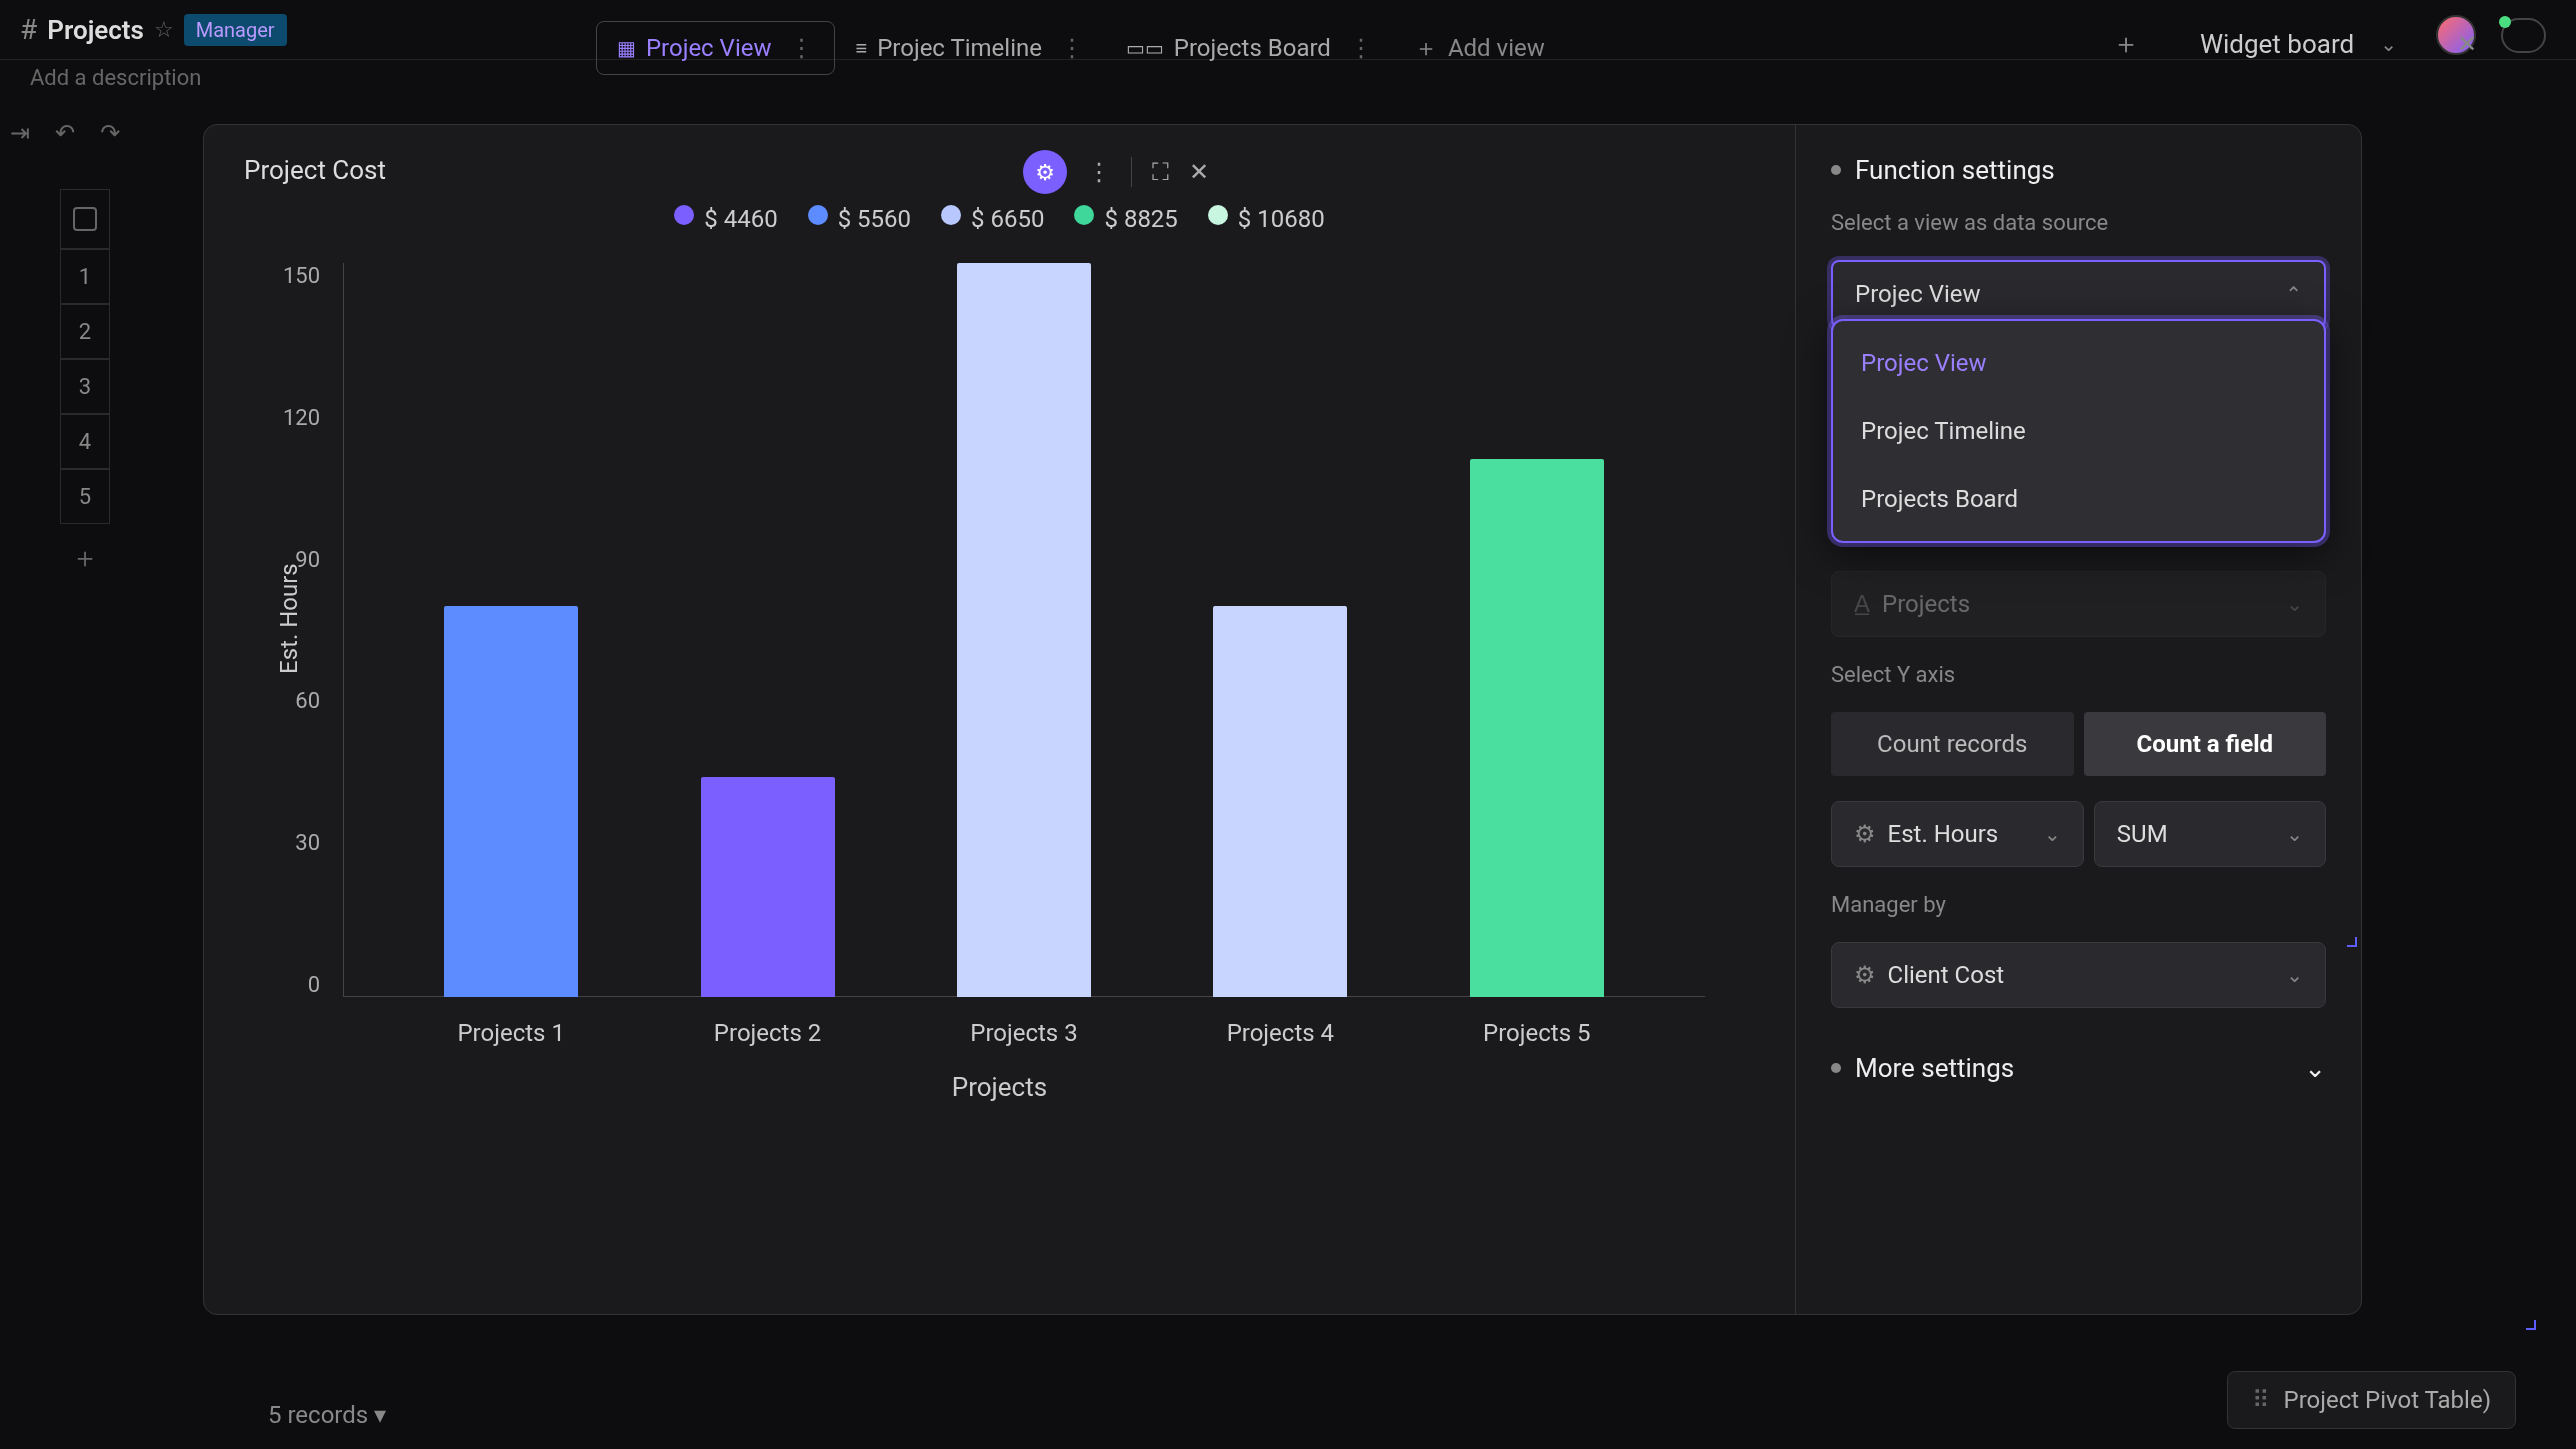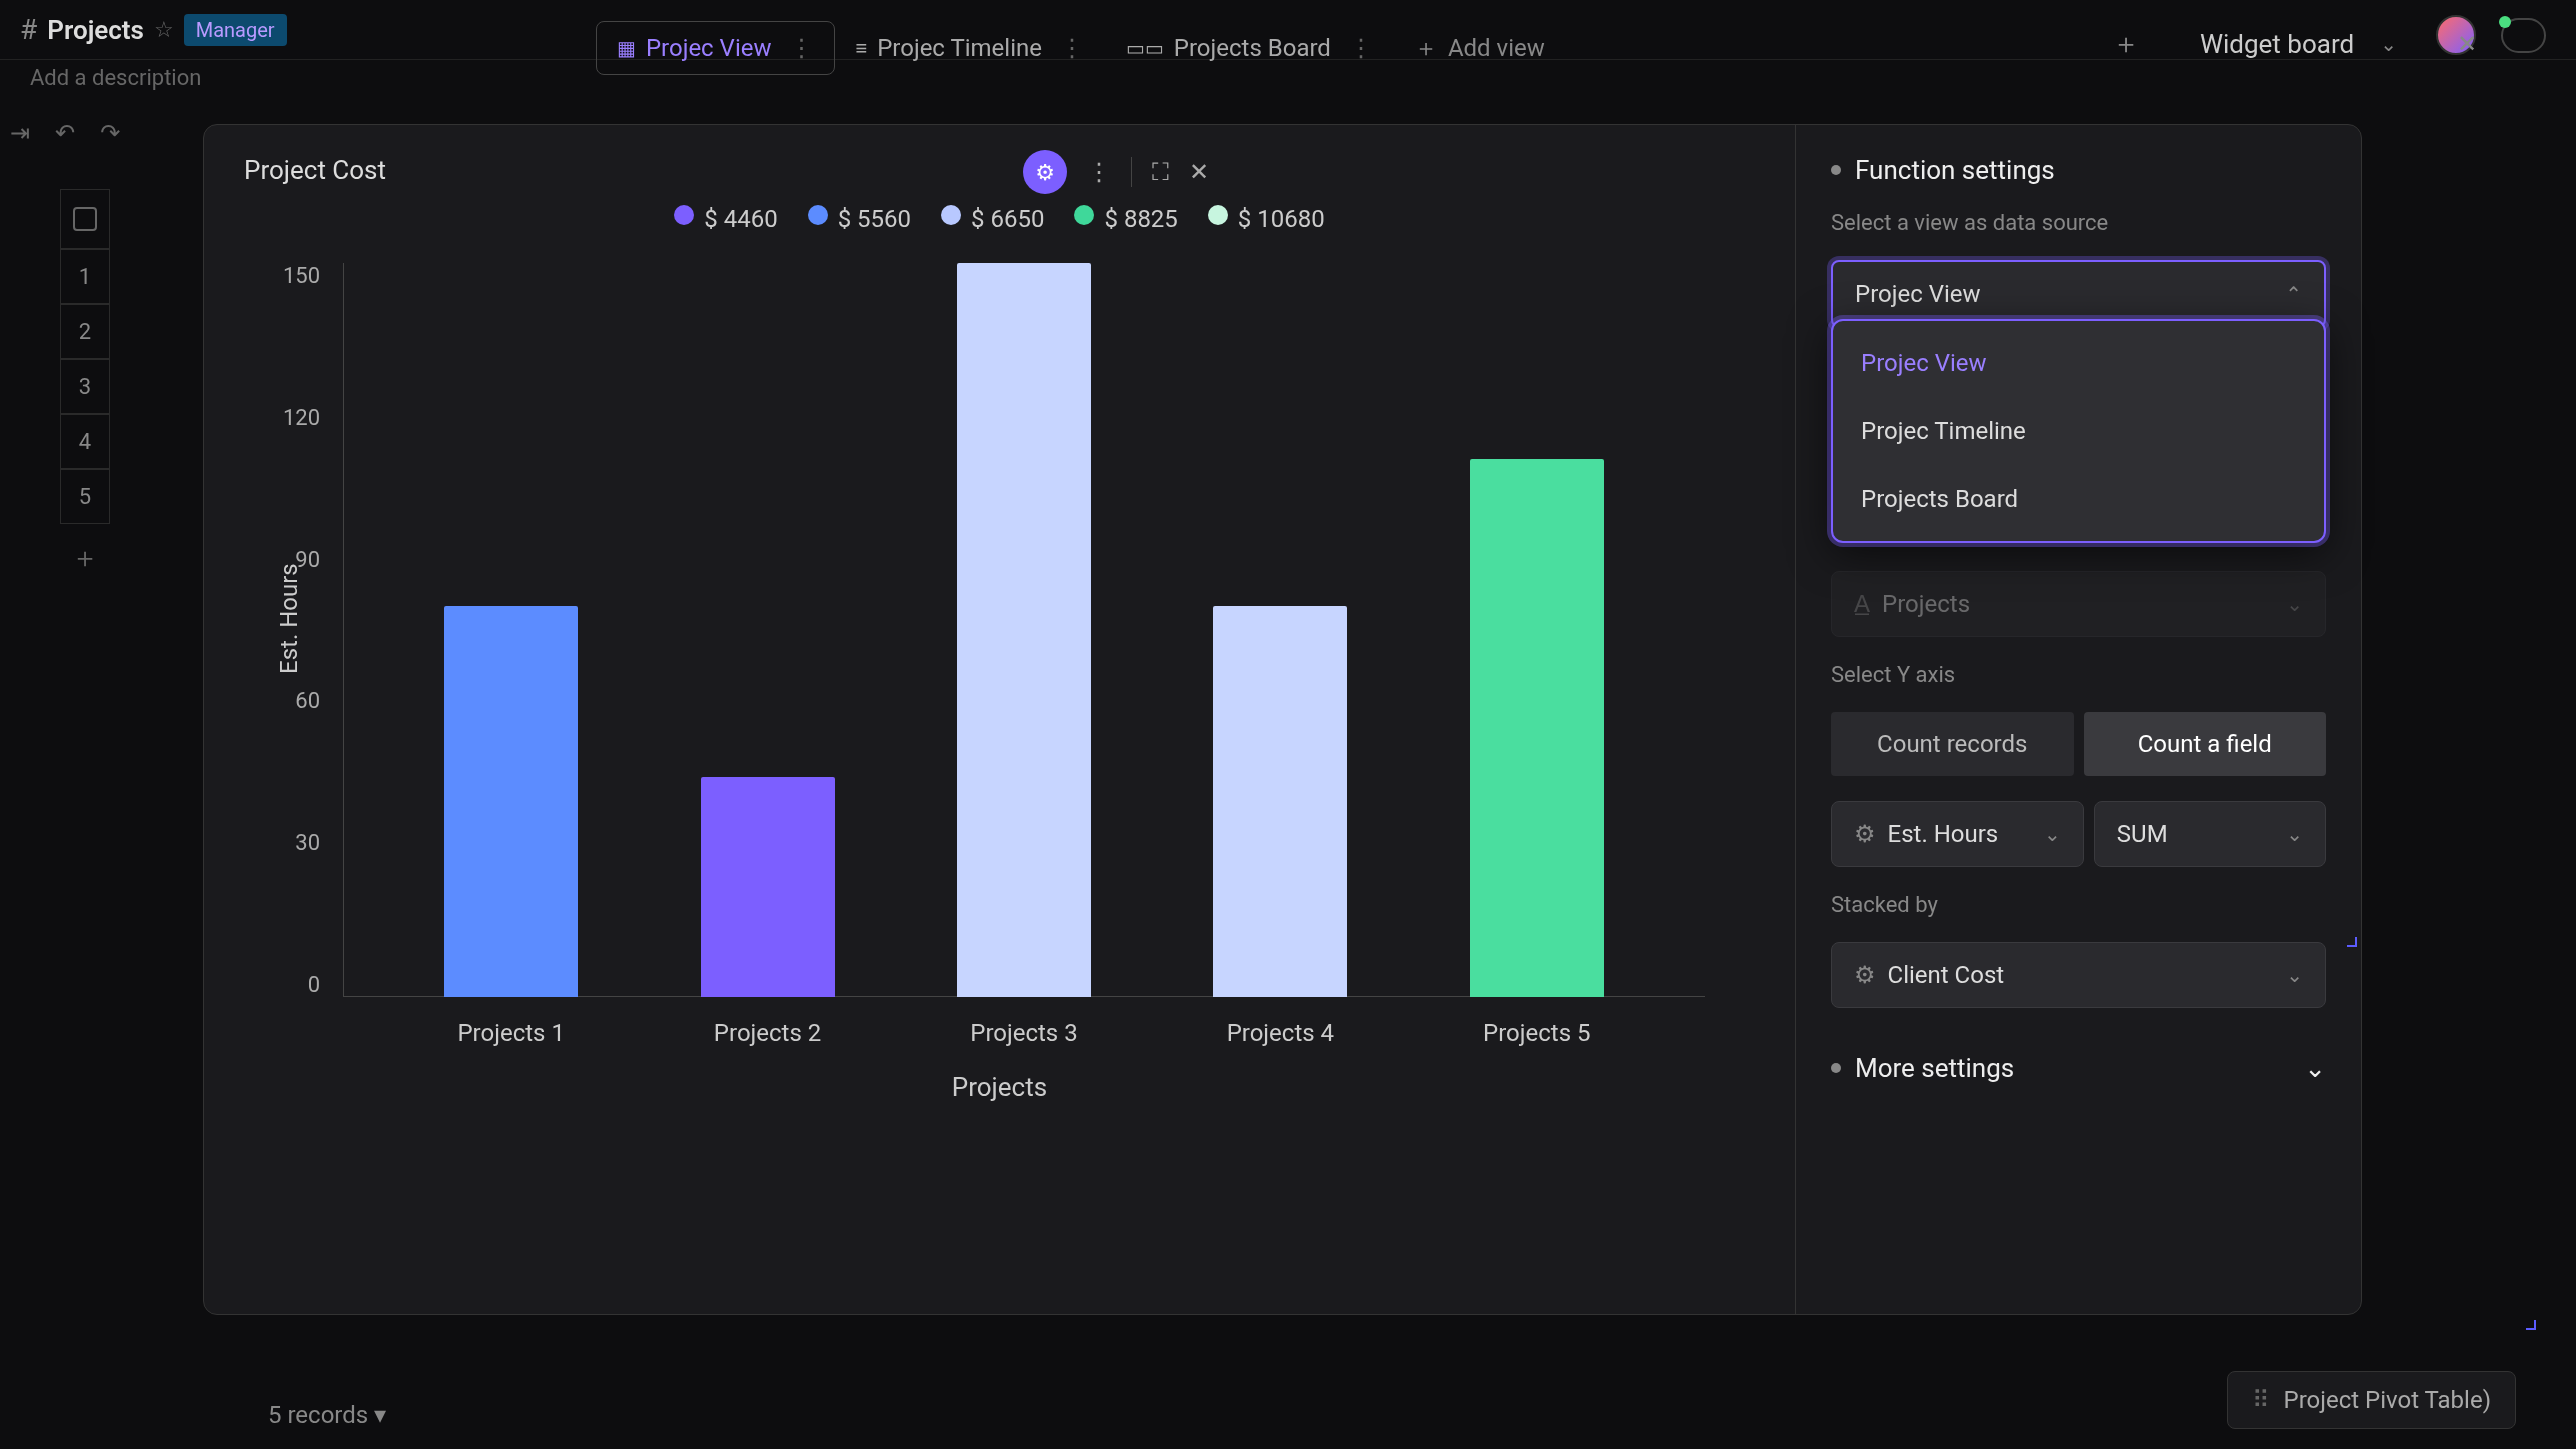--- a/index.html
+++ b/index.html
@@ -79,21 +79,21 @@
 .select-box.open { border: 2px solid #7c5fff; box-shadow: 0 0 0 4px rgba(124,95,255,0.3); }
 .select-box .chev { color: #888; font-size: 20px; }
 
 
 .dropdown { position: absolute; top: 194px; left: 35px; right: 35px; background: #2f2f33; border: 2px solid #7c5fff; border-radius: 12px; box-shadow: 0 0 0 4px rgba(124,95,255,0.35), 0 10px 40px rgba(0,0,0,0.6); z-index: 10; padding: 8px 0; }
 .dropdown-item { padding: 20px 28px; font-size: 24px; color: #ddd; cursor: pointer; }
 .dropdown-item.selected { color: #9a7fff; }
 
 .toggle-row { display: flex; gap: 10px; }
 .toggle-btn { flex: 1; padding: 18px; text-align: center; background: #2a2a2e; border-radius: 4px; font-size: 24px; color: #bbb; cursor: pointer; }
-.toggle-btn.active { background: #3a3a3e; color: #fff; font-weight: 400; }
+.toggle-btn.active { background: #3a3a3e; color: #fff; font-weight: 700; }
 
 .select-row { display: flex; gap: 10px; }
 .select-row .select-box { flex: 1; }
 .select-row .select-box.sm { flex: 0.9; }
 
 .more-head { display: flex; align-items: flex-end; justify-content: space-between; }
 .hidden-behind { opacity: 0.4; }
 
 
 .footer-rec { position: absolute; left: 268px; bottom: 20px; color: #888; font-size: 24px; }
@@ -267,21 +267,21 @@
             <span>Est. Hours</span>
           </span>
         <span class="chev">⌄</span>
       </div>
       <div class="select-box sm">
         <span>SUM</span>
         <span class="chev">⌄</span>
       </div>
     </div>
 
-    <div class="field-label">Stacked by</div>
+    <div class="field-label">Manager by</div>
     <div class="select-box">
       <span style="display:flex;gap:12px;align-items:center">
           <span style="color:#888">⚙</span>
           <span>Client Cost</span>
         </span>
       <span class="chev">⌄</span>
     </div>
 
     <div class="more-head section-head" style="margin-top:20px">
       <span style="display:flex;align-items:center;gap:14px">

